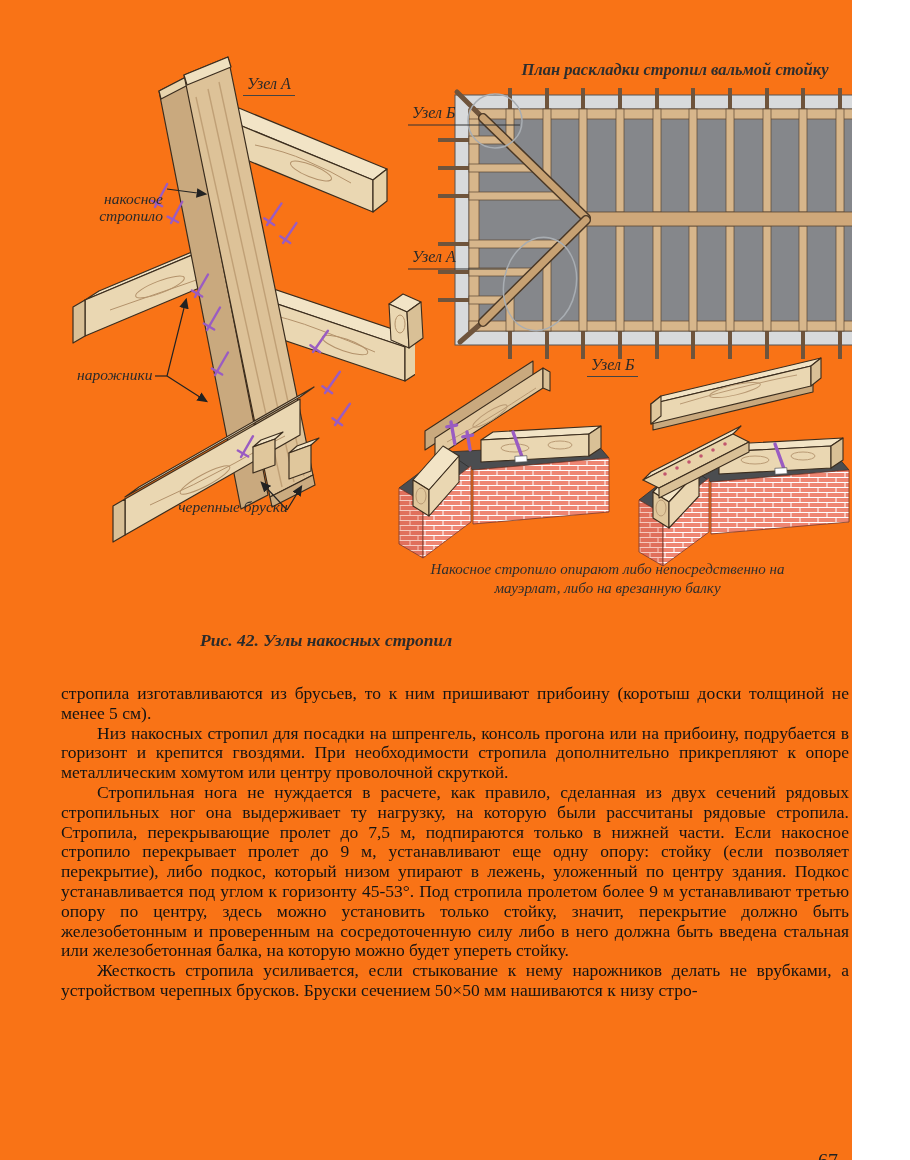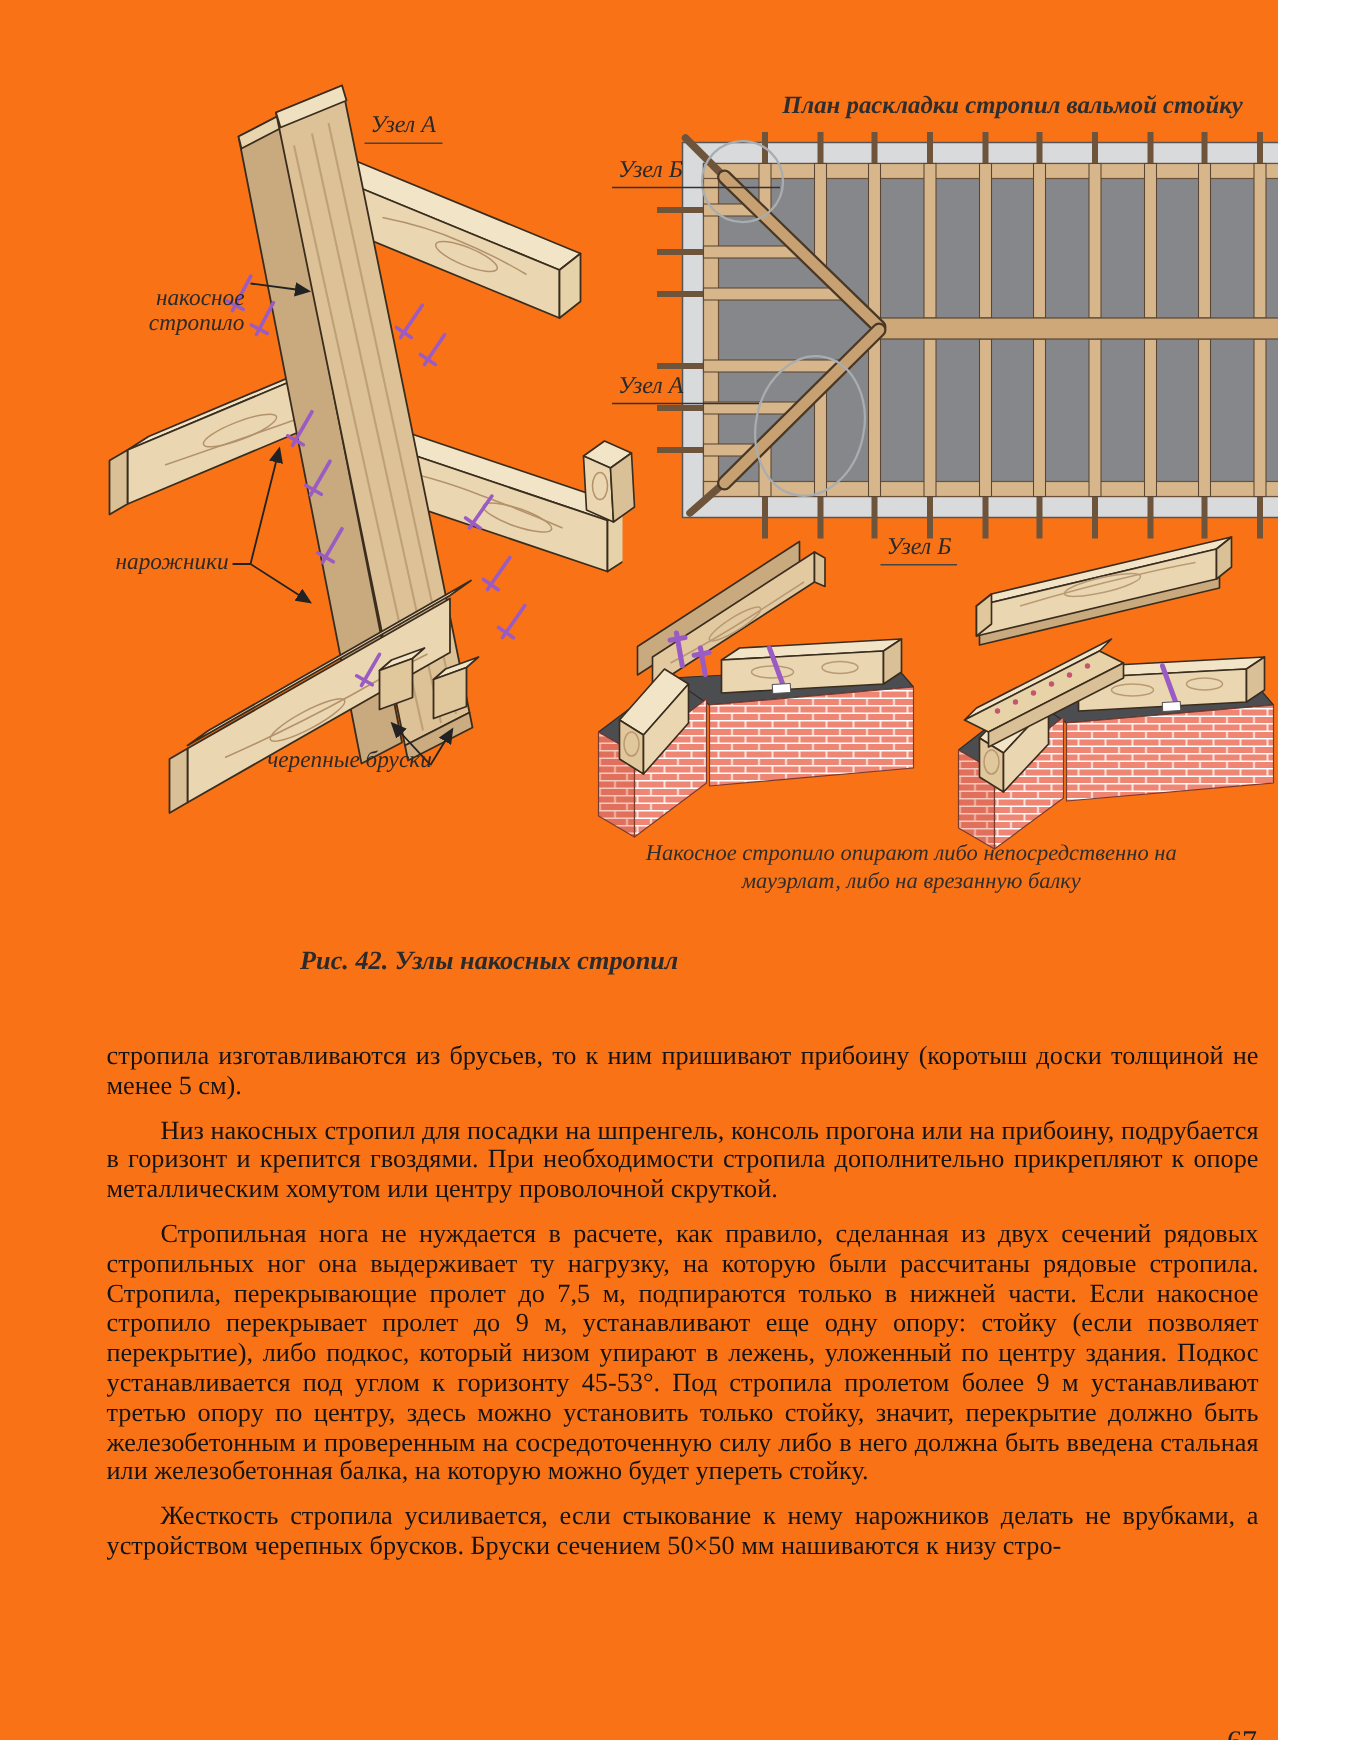--- a/index.html
+++ b/index.html
@@ -6,21 +6,21 @@
   #page{position:relative;width:852px;height:1160px;background:#f97316;overflow:hidden;
         font-family:"Liberation Serif",serif;color:#1c1c1c;}
   .abs{position:absolute;}
   .lbl{font-style:italic;font-size:15.5px;color:#2a2a2a;line-height:1.12;}
   .node-lbl{font-style:italic;font-size:16px;color:#2a2a2a;
             border-bottom:1px solid #444;padding:0 4px 2px 4px;}
   .plan-title{font-style:italic;font-weight:bold;font-size:16.5px;color:#2e2e2e;text-align:center;}
   .detail-cap{font-style:italic;font-size:15px;line-height:18.5px;color:#2e2e2e;text-align:center;}
   .fig-cap{font-style:italic;font-weight:bold;font-size:17.5px;color:#2b2b2b;text-align:left;}
   #bodytext{width:788px;font-size:17.5px;line-height:19.8px;text-align:justify;color:#141414;}
-  #bodytext p{margin:10px;text-indent:36px;}
+  #bodytext p{margin:0;text-indent:36px;}
   #bodytext p.first{text-indent:0;}
   .pagenum{font-size:20px;color:#222;text-align:right;width:70px;}
   svg{display:block;}
   text{font-family:"Liberation Serif",serif;}
 </style>
 </head>
 <body>
 
 <div id="page">
 

